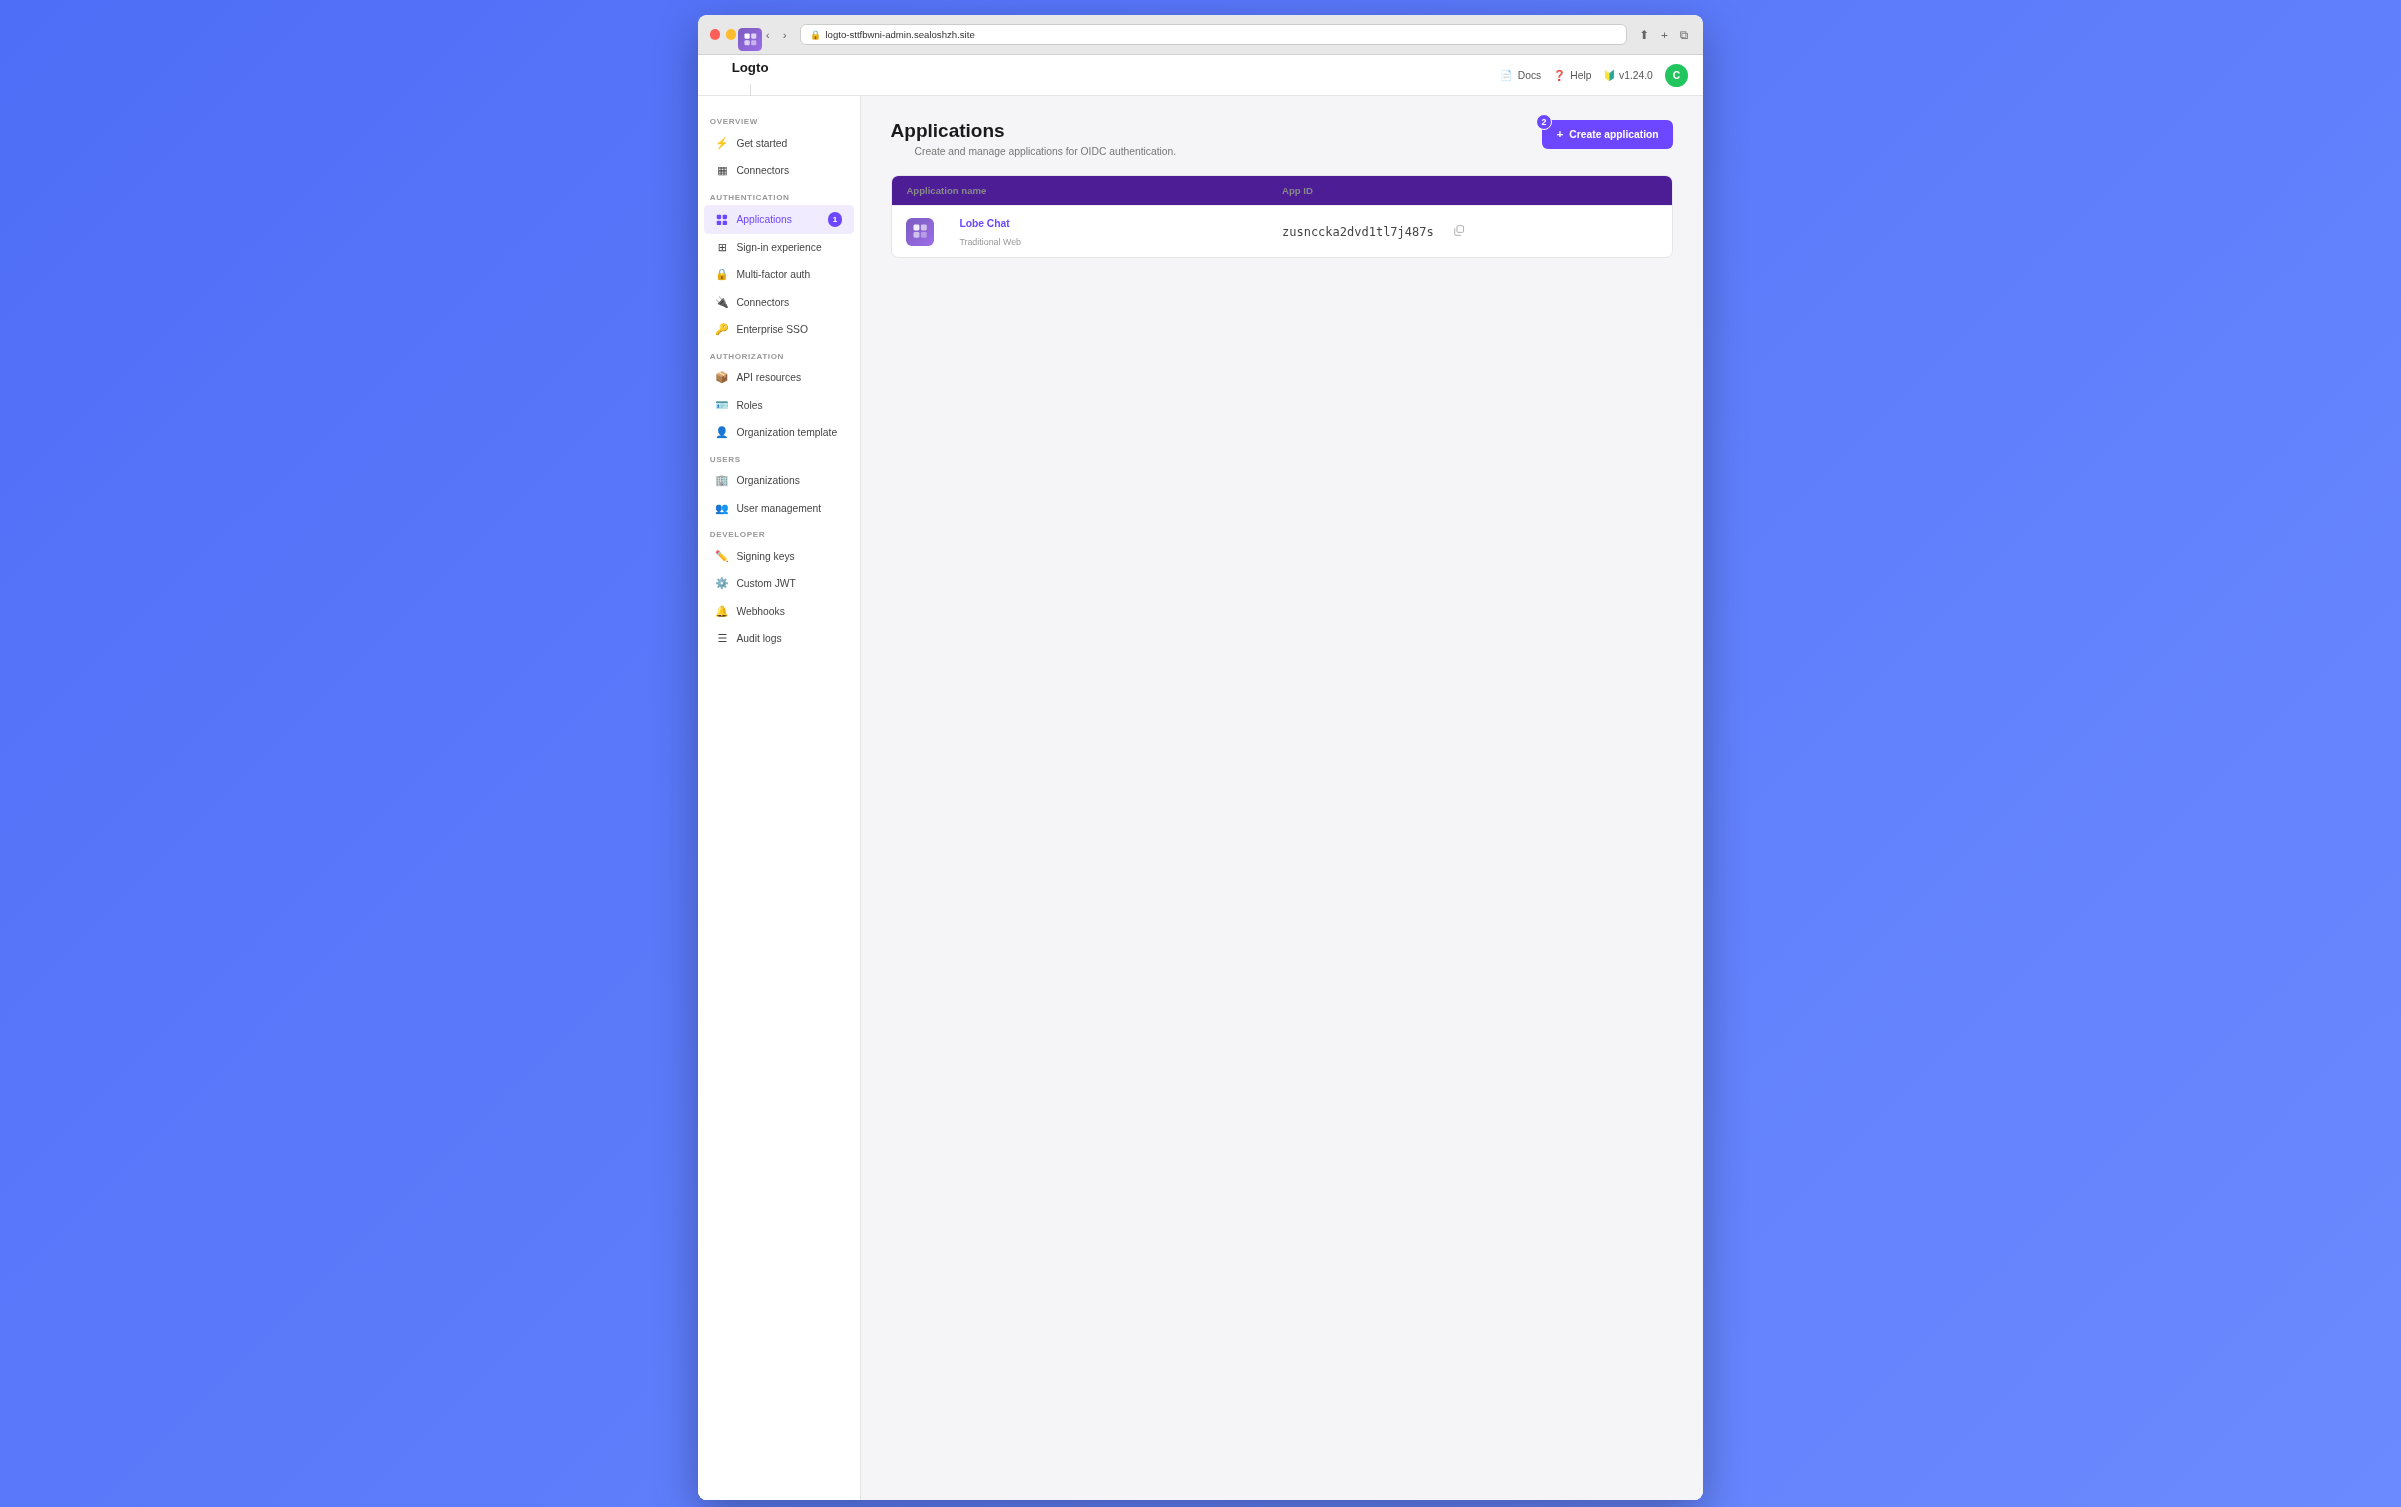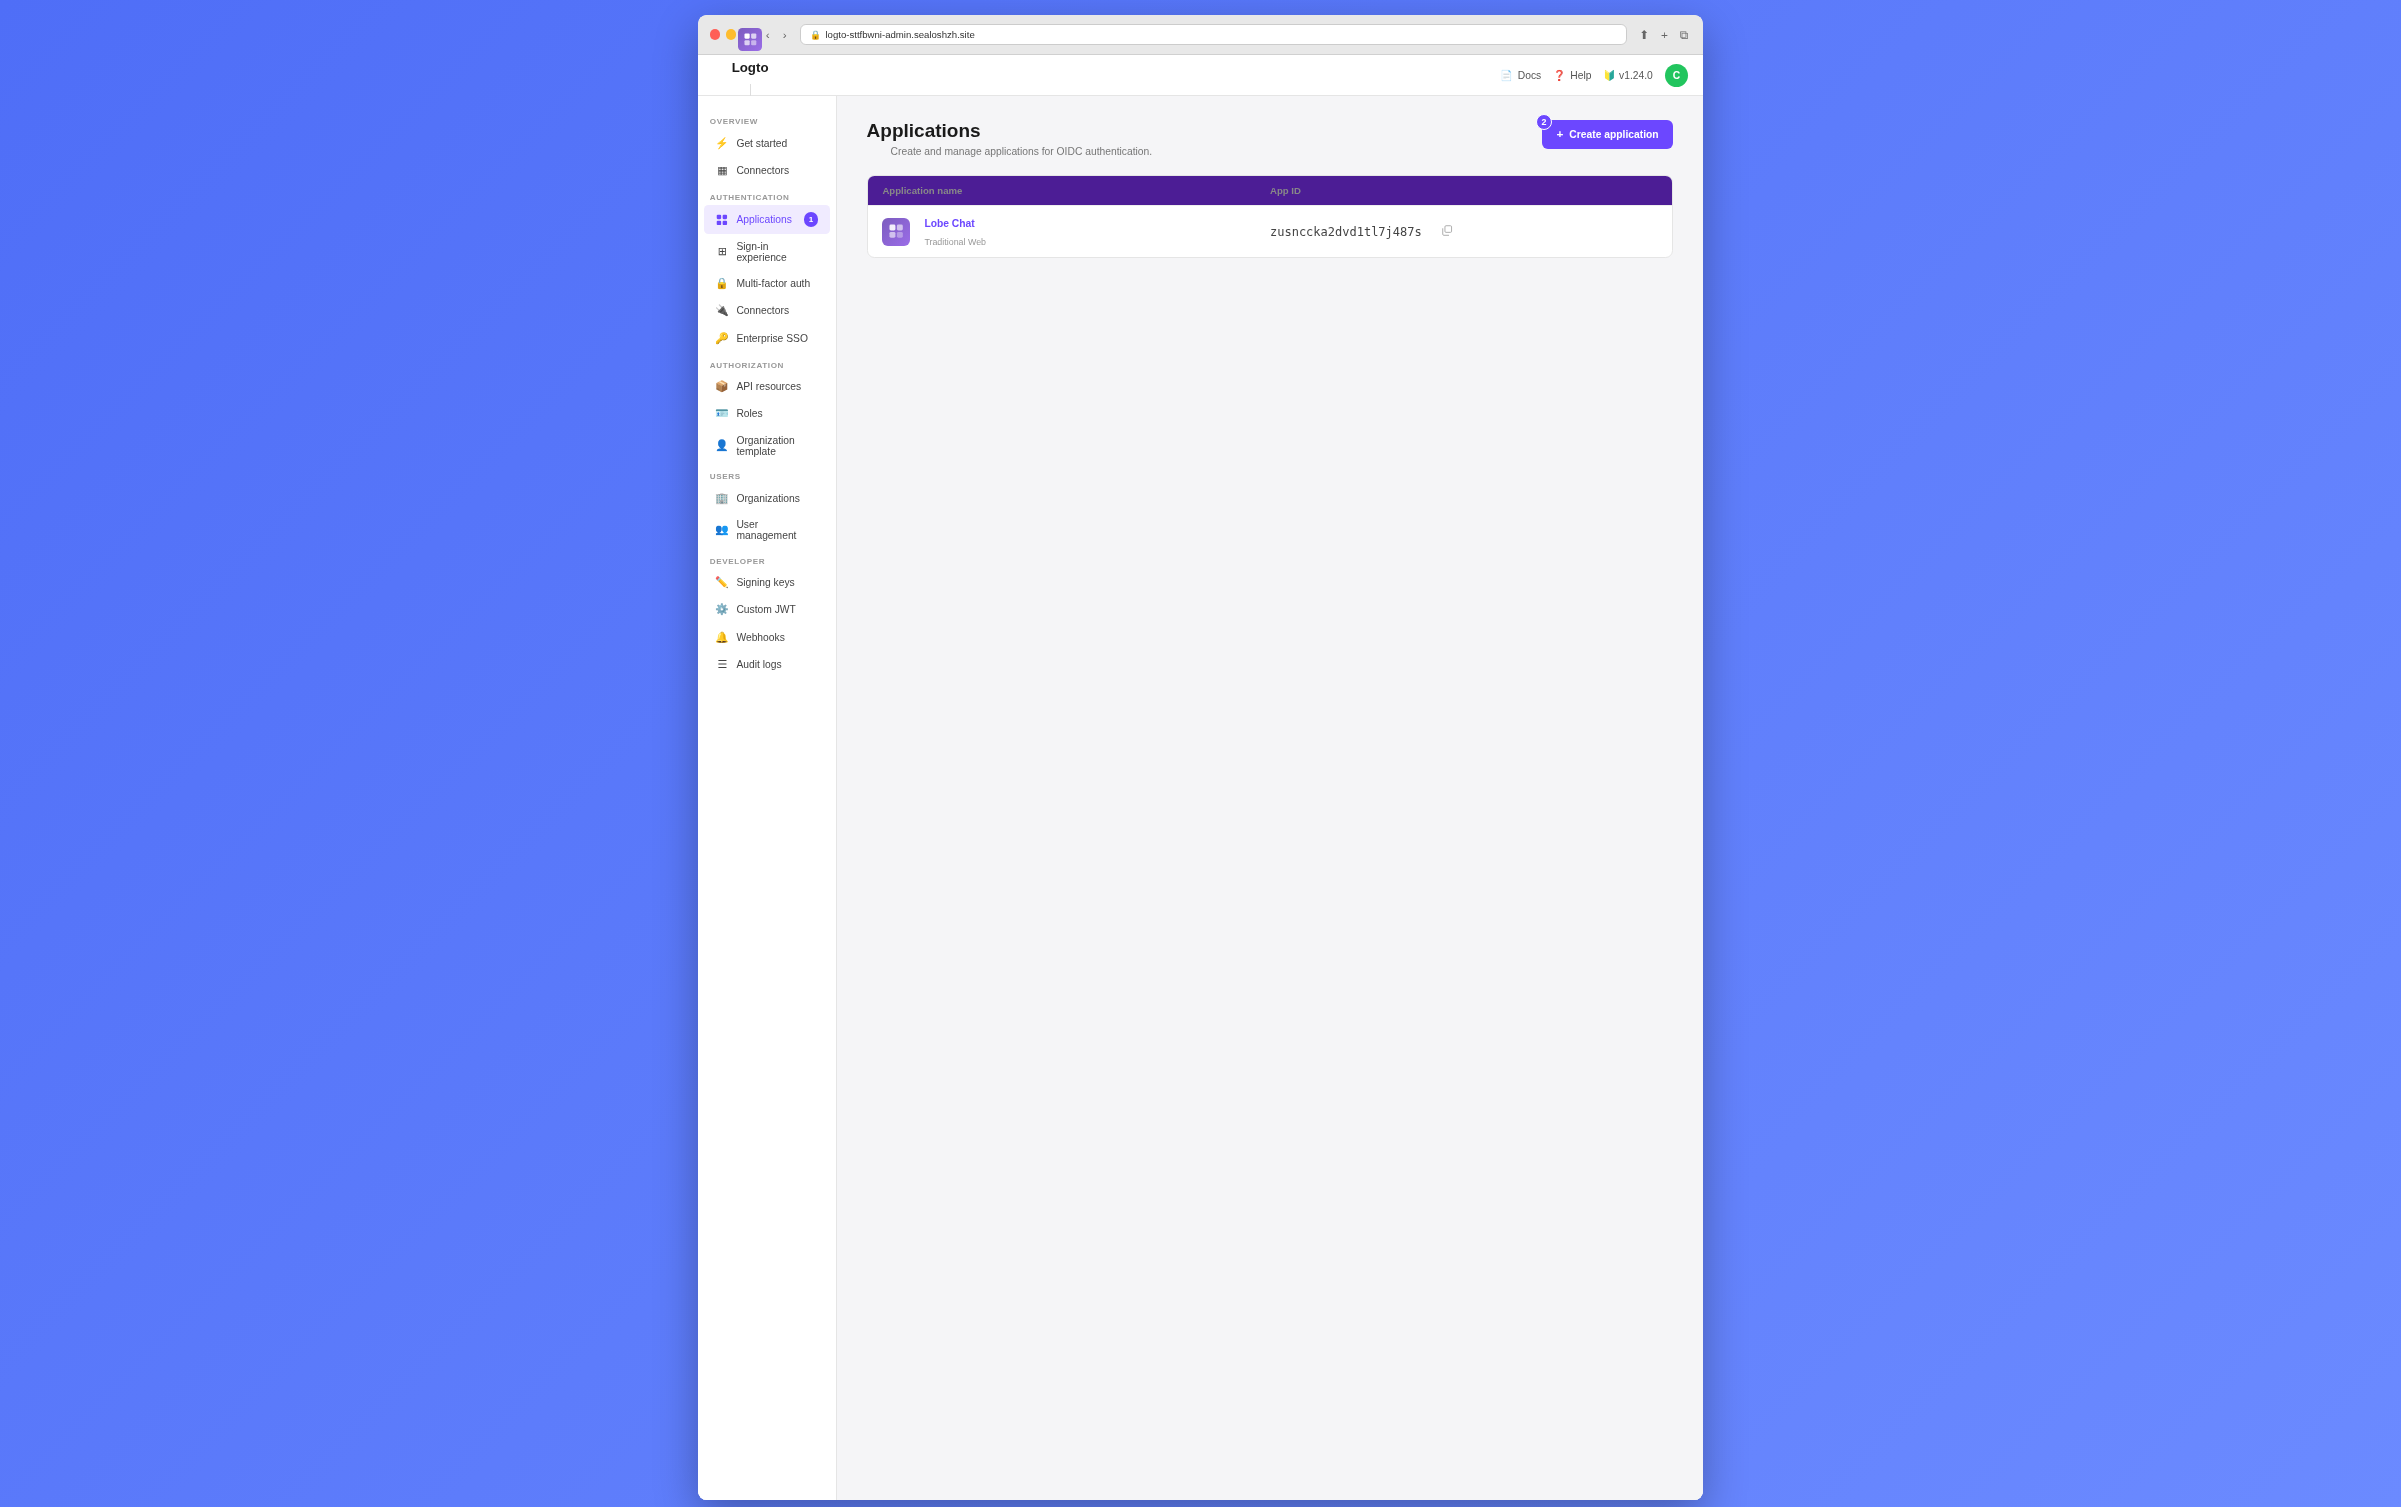--- a/index.html
+++ b/index.html
@@ -152,21 +152,21 @@
       background: #22c55e;
       color: white;
       display: flex;
       align-items: center;
       justify-content: center;
       font-size: 10.3px;
       font-weight: 600;
     }
     
     .sidebar {
-      width: 139px;
+      width: 163px;
       background: white;
       border-right: 0.7px solid #e5e5e5;
       overflow-y: auto;
       padding: 11.8px 0;
       flex-shrink: 0;
     }
     .sidebar-section-label {
       font-size: 8.1px;
       font-weight: 600;
       color: #999;
@@ -294,21 +294,21 @@
       display: grid;
       grid-template-columns: 1fr 1fr;
       padding: 10.3px 14.8px;
       border-bottom: 0.7px solid #f0f0f0;
       align-items: center;
     }
     .table-row:last-child { border-bottom: none; }
     .app-name-cell {
       display: flex;
       align-items: center;
-      gap: 14px;
+      gap: 25px;
     }
     .app-icon {
       width: 28px;
       height: 28px;
       border-radius: 5.9px;
       background: linear-gradient(135deg, #7c5cbf, #9b6de8);
       display: flex;
       align-items: center;
       justify-content: center;
       color: white;

